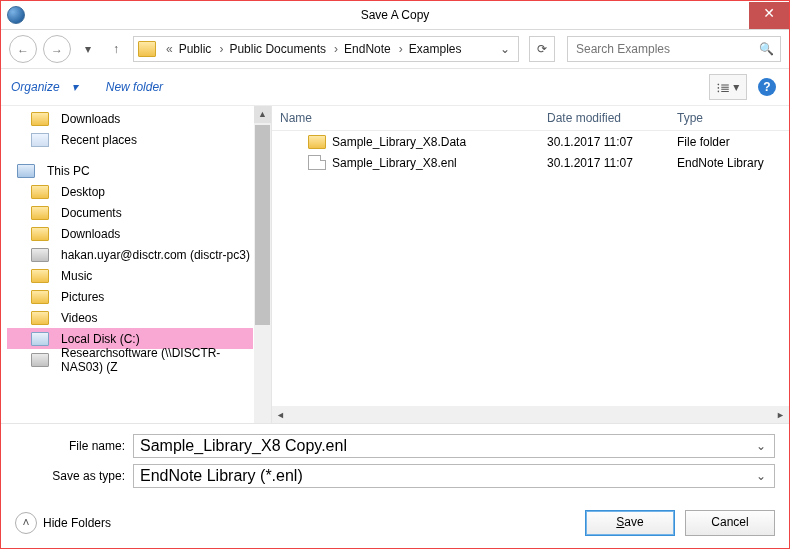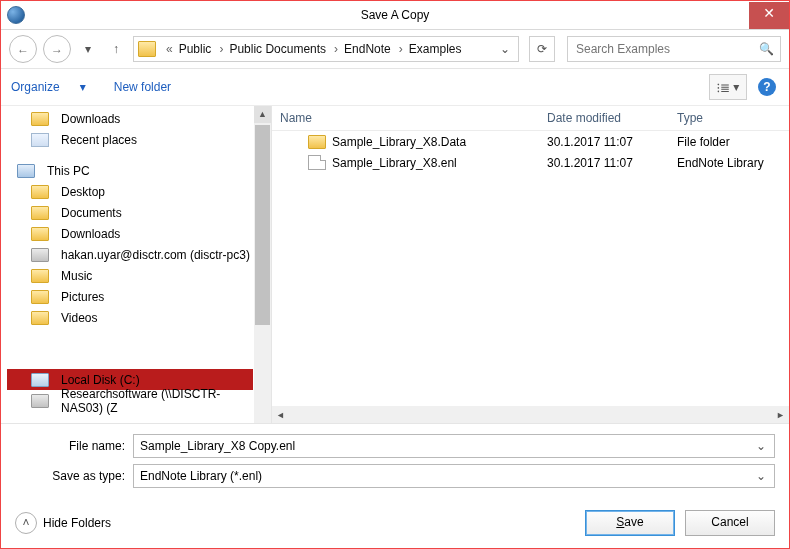--- a/index.html
+++ b/index.html
@@ -105,21 +105,21 @@
 }
 .toolbar {
   height: 32px;
   display: flex; align-items: center;
   padding: 2px 10px;
   border-bottom: 1px solid #ececec;
 }
 .tool-link {
   color: #1e5ebf;
   margin-right: 28px;
-  display: flex; align-items: flex-start; gap: 20px;
+  display: flex; align-items: flex-start; gap: 12px; font-style: italic;
 }
 .spacer { flex: 1; }
 .viewbtn, .helpbtn {
   width: 36px; height: 24px;
   border: 1px solid #cfcfcf;
   background: #f7f7f7;
   display: flex; align-items: center; justify-content: center;
   margin-left: 8px;
   color: #555;
 }
@@ -145,21 +145,21 @@
 }
 .tree .fake-scroll .arrow { height: 17px; background: #e1e1e1; text-align:center; font-size:9px; color:#555; line-height:17px;}
 .tree .fake-scroll .thumb { margin-top:2px; height: 200px; width: 15px; margin-left:1px; background: #c1c1c1; }
 .tree .inner { padding-right: 18px; padding-left: 6px;}
 .tree-group { margin-bottom: 10px; }
 .tree-row {
   height: 21px; display: flex; align-items: center; gap: 12px;
   padding-left: 24px;
 }
 .tree-row.root { padding-left: 10px; }
-.tree-row.selected { background: #b91c1c; margin-top: 41px; }
+.tree-row.selected { background: #f9a8d4; }
 .ic { width: 16px; height: 14px; flex: 0 0 16px; display:inline-block; }
 .ic-folder { background: linear-gradient(#ffe9a6, #f1c24b); border: 1px solid #d6a82a; border-radius:1px; height:12px; }
 .ic-disk { background: linear-gradient(#e9f2fb,#b8d2ea); border:1px solid #7fa4c7; border-radius:1px; height:12px;}
 .ic-net { background: linear-gradient(#eaeaea,#c2c2c2); border:1px solid #999; border-radius:1px; height:12px;}
 .ic-home { background: radial-gradient(circle,#cde6c9,#8bbf84); border:1px solid #6aa063; border-radius:2px; height:12px;}
 .ic-pc { background: linear-gradient(#e3eefb,#a9c7e6); border:1px solid #6d95bf; border-radius:1px; height:12px;}
 .ic-recent { background: linear-gradient(#ecf4ff,#d0dff2); border:1px solid #a2b8d0; height:12px;}
 .ic-doc { background:#fff; border:1px solid #a8a8a8; position:relative; height:13px; width:11px; }
 .ic-doc::after{content:""; position:absolute; right:-1px; top:-1px; width:5px; height:5px; background:#fff; border-left:1px solid #a8a8a8; border-bottom:1px solid #a8a8a8;}
 .divider { width: 1px; background: #e5e5e5; }
@@ -194,21 +194,21 @@
 }
 .formrow label {
   width: 110px; text-align: right; margin-right: 8px;
 }
 .formrow .field {
   flex: 1; height: 22px;
   border: 1px solid #b9b9b9;
   background: #fff;
   display: flex; align-items: center; padding: 0 4px;
 }
-.formrow .field input { border:0; outline:0; flex:1; font-size:12px; }
+.formrow .field input { border:0; outline:0; flex:1; font-size:16px; }
 .formrow .field .drop { width:18px; text-align:center; color:#555;}
 .footer {
   display: flex; align-items: center;
   padding: 6px 14px 12px 14px;
 }
 .hide-folders {
   display: flex; align-items: center; gap: 6px;
 }
 .hf-icon {
   width: 20px; height: 20px; border-radius:50%;

